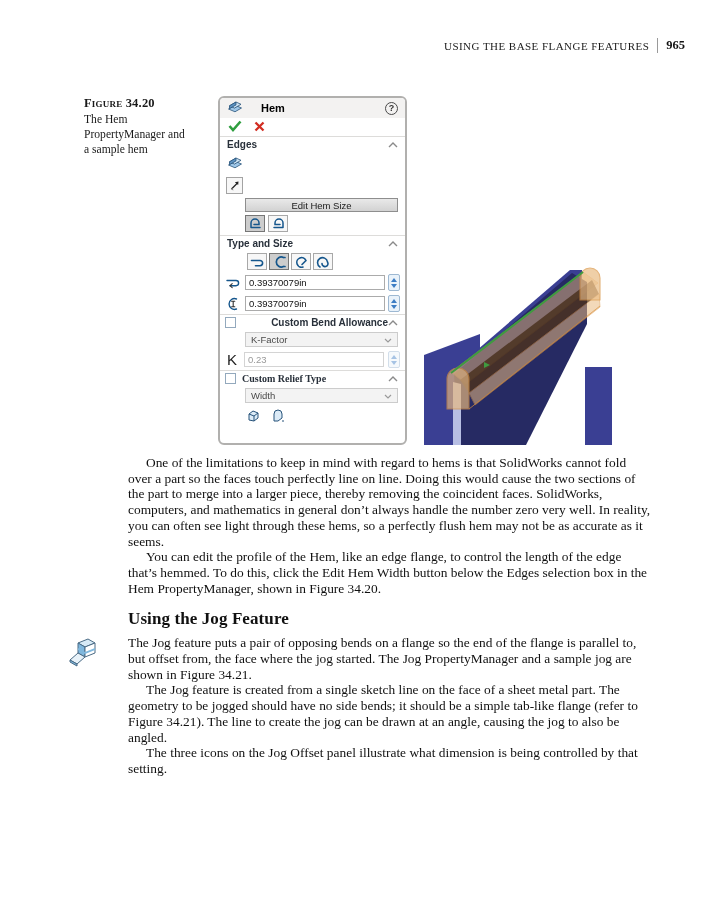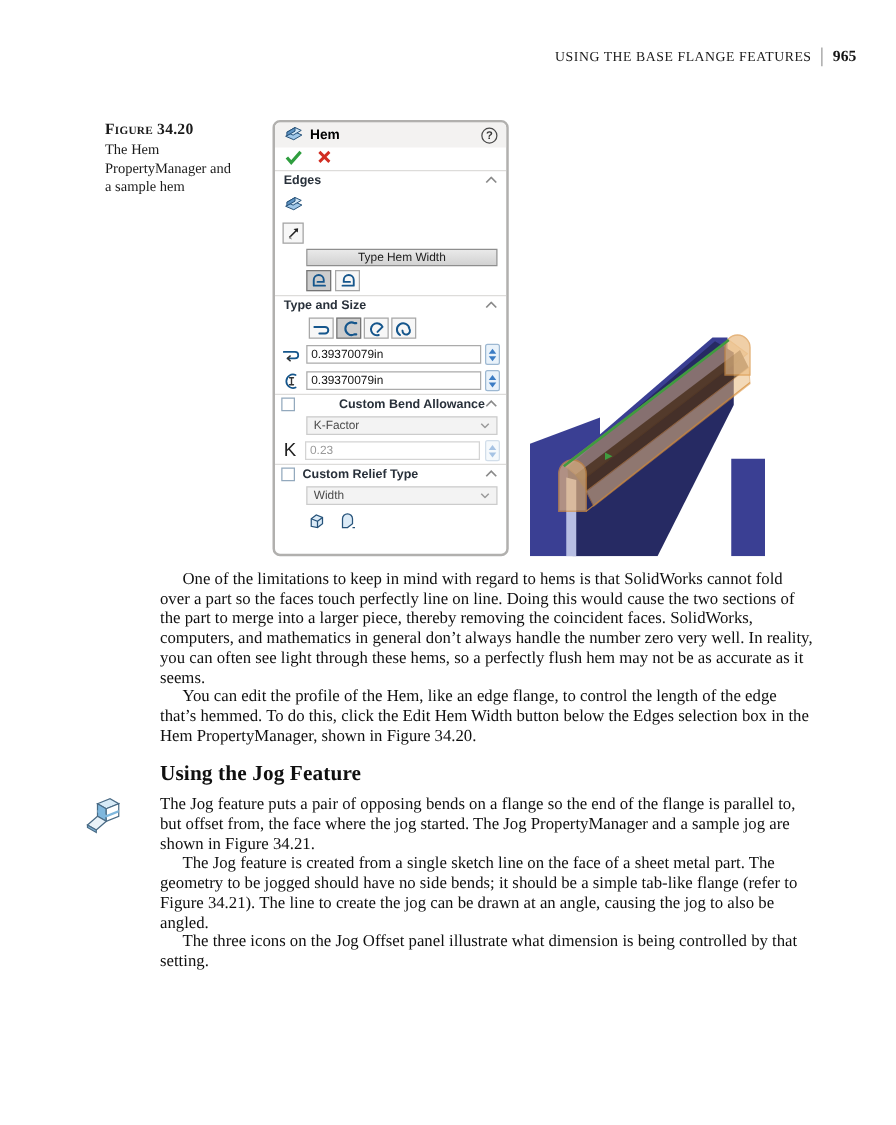--- a/index.html
+++ b/index.html
@@ -14,21 +14,21 @@
 
   
   .fig-caption { position:absolute; left:84px; top:96px; width:134px; font-size:11.6px; line-height:15px; color:#1a1a1a; }
   .fig-label { font-weight:bold; font-variant:small-caps; font-size:12.5px; letter-spacing:.2px; margin-bottom:1px; }
 
   
   .pm { position:absolute; left:218px; top:96px; width:189px; height:349px; background:#fff;
         border:2px solid #b1b0ae; border-radius:6px; font-family:"Liberation Sans", sans-serif;
         font-size:10px; color:#222; overflow:hidden; }
   .pm-titlebar { height:20px; display:flex; align-items:center; padding:0 7px; background:#f3f2f1; }
-  .pm-title { font-weight:bold; font-size:11px; color:#000; margin-left:5px; flex:1; }
+  .pm-title { font-weight:bold; font-size:11px; color:#000; margin-left:18px; flex:1; }
   .pm-help { width:13px; height:13px; border:1.5px solid #4a4a4a; border-radius:50%; font-size:9px;
              line-height:10px; text-align:center; font-weight:bold; color:#333; }
   .pm-confirm { height:18px; display:flex; align-items:center; gap:12px; padding:0 8px; }
   .panel-hdr { display:flex; align-items:center; height:16px; padding:0 7px; border-top:1px solid #dddcda;
                font-weight:bold; color:#28303a; }
   .panel-hdr .hl { flex:1; white-space:nowrap; }
   .chk { width:11px; height:11px; border:1px solid #93a9bd; background:#fff; margin-right:6px; flex:none; }
   .chev-up, .chev-dn { flex:none; }
 
   .edges-body { display:flex; padding:3px 7px 2px 4px; }
@@ -142,21 +142,21 @@
         <span class="arrow-btn">
           <svg width="13" height="13" viewBox="0 0 13 13">
             <path d="M3.5 10 L9.5 4" stroke="#222" stroke-width="1.3" fill="none"></path>
             <path d="M10.5 2.5 L10.2 6 L6.8 3.2 Z" fill="#222"></path>
             <path d="M3 10.5 l2.5 1 l-1 -2.5 z" fill="#8a8a8a"></path>
           </svg>
         </span>
       </div>
     </div>
     <div class="edit-row">
-      <button class="btn-edit">Type Hem Width</button>
+      <button class="btn-edit">Edit Hem Size</button>
     </div>
     <div class="dir-row">
       <span class="tool-btn sel">
         <svg width="15" height="12" viewBox="0 0 15 12" fill="none" stroke="#15568c" stroke-width="1.5" stroke-linecap="round">
           <path d="M12 9.5 H3 M3 9.5 V5 a4 4 0 0 1 8 0 v1.5 H6"></path>
         </svg>
       </span>
       <span class="tool-btn">
         <svg width="15" height="12" viewBox="0 0 15 12" fill="none" stroke="#15568c" stroke-width="1.5" stroke-linecap="round">
           <path d="M3 9.5 H12 M12 9.5 V5 a4 4 0 0 0 -8 0 v1.5 H9"></path>
@@ -240,21 +240,21 @@
     </div>
     <div class="k-row">
       <span class="k-letter">K</span>
       <span class="field dis">0.23</span>
       <span class="spinner dis">
         <i class="tri-up"></i>
         <i class="tri-dn"></i>
       </span>
     </div>
 
-    <div class="panel-hdr" style="padding-left:5px;">
+    <div class="panel-hdr" style="padding-left:5px;font-family:Liberation Serif, serif;">
       <span class="chk"></span>
       <span class="hl">Custom Relief Type</span>
       <span class="chev-up">
         <svg width="10" height="6" viewBox="0 0 10 6">
             <path d="M1 5 L5 1 L9 5" stroke="#8a8a8a" stroke-width="1.4" fill="none"></path>
           </svg>
       </span>
     </div>
     <div class="dropdown">
       <span class="dv">Width</span>

